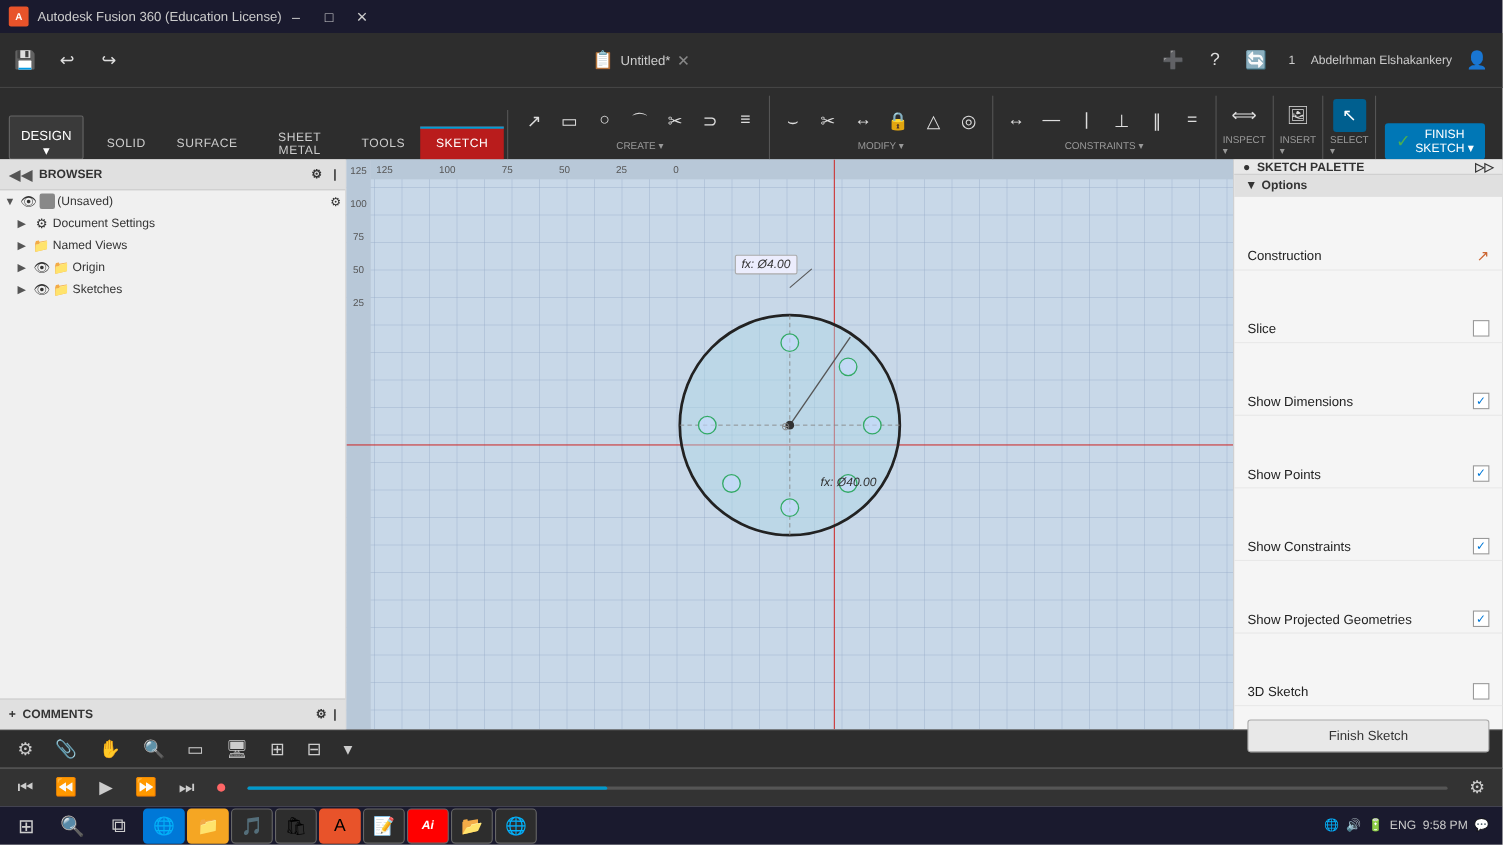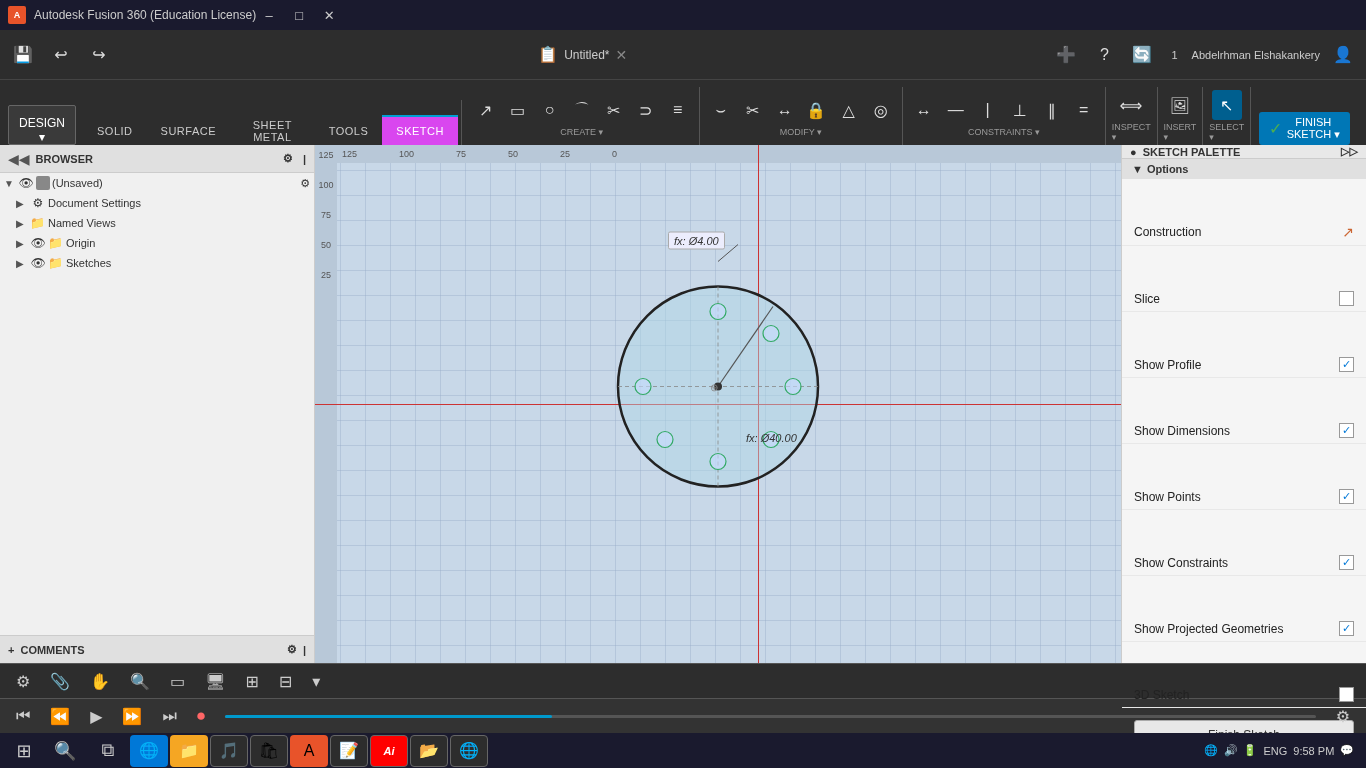--- a/index.html
+++ b/index.html
@@ -49,21 +49,21 @@
       padding: 0 14px;
       background: transparent;
       border: none;
       color: #ccc;
       font-size: 11px;
       cursor: pointer;
       letter-spacing: 0.5px;
       text-transform: uppercase;
     }
     .tab-btn.active {
-      background: #d946ef;
+      background: #b91c1c;
       color: white;
       border-top: 2px solid #009fd4;
       height: 30px;
     }
 
     .tool-group {
       display: flex;
       flex-direction: column;
       align-items: center;
       border-right: 1px solid #555;
@@ -698,24 +698,20 @@
     </div>
 
 
 
 
     <div class="palette-row">
       <label>Slice</label>
       <div class="checkbox"></div>
     </div>
 
-    <div class="palette-row">
-      <label>Show Profile</label>
-      <div class="checkbox checked"></div>
-    </div>
 
     <div class="palette-row">
       <label>Show Dimensions</label>
       <div class="checkbox checked"></div>
     </div>
 
     <div class="palette-row">
       <label>Show Points</label>
       <div class="checkbox checked"></div>
     </div>

